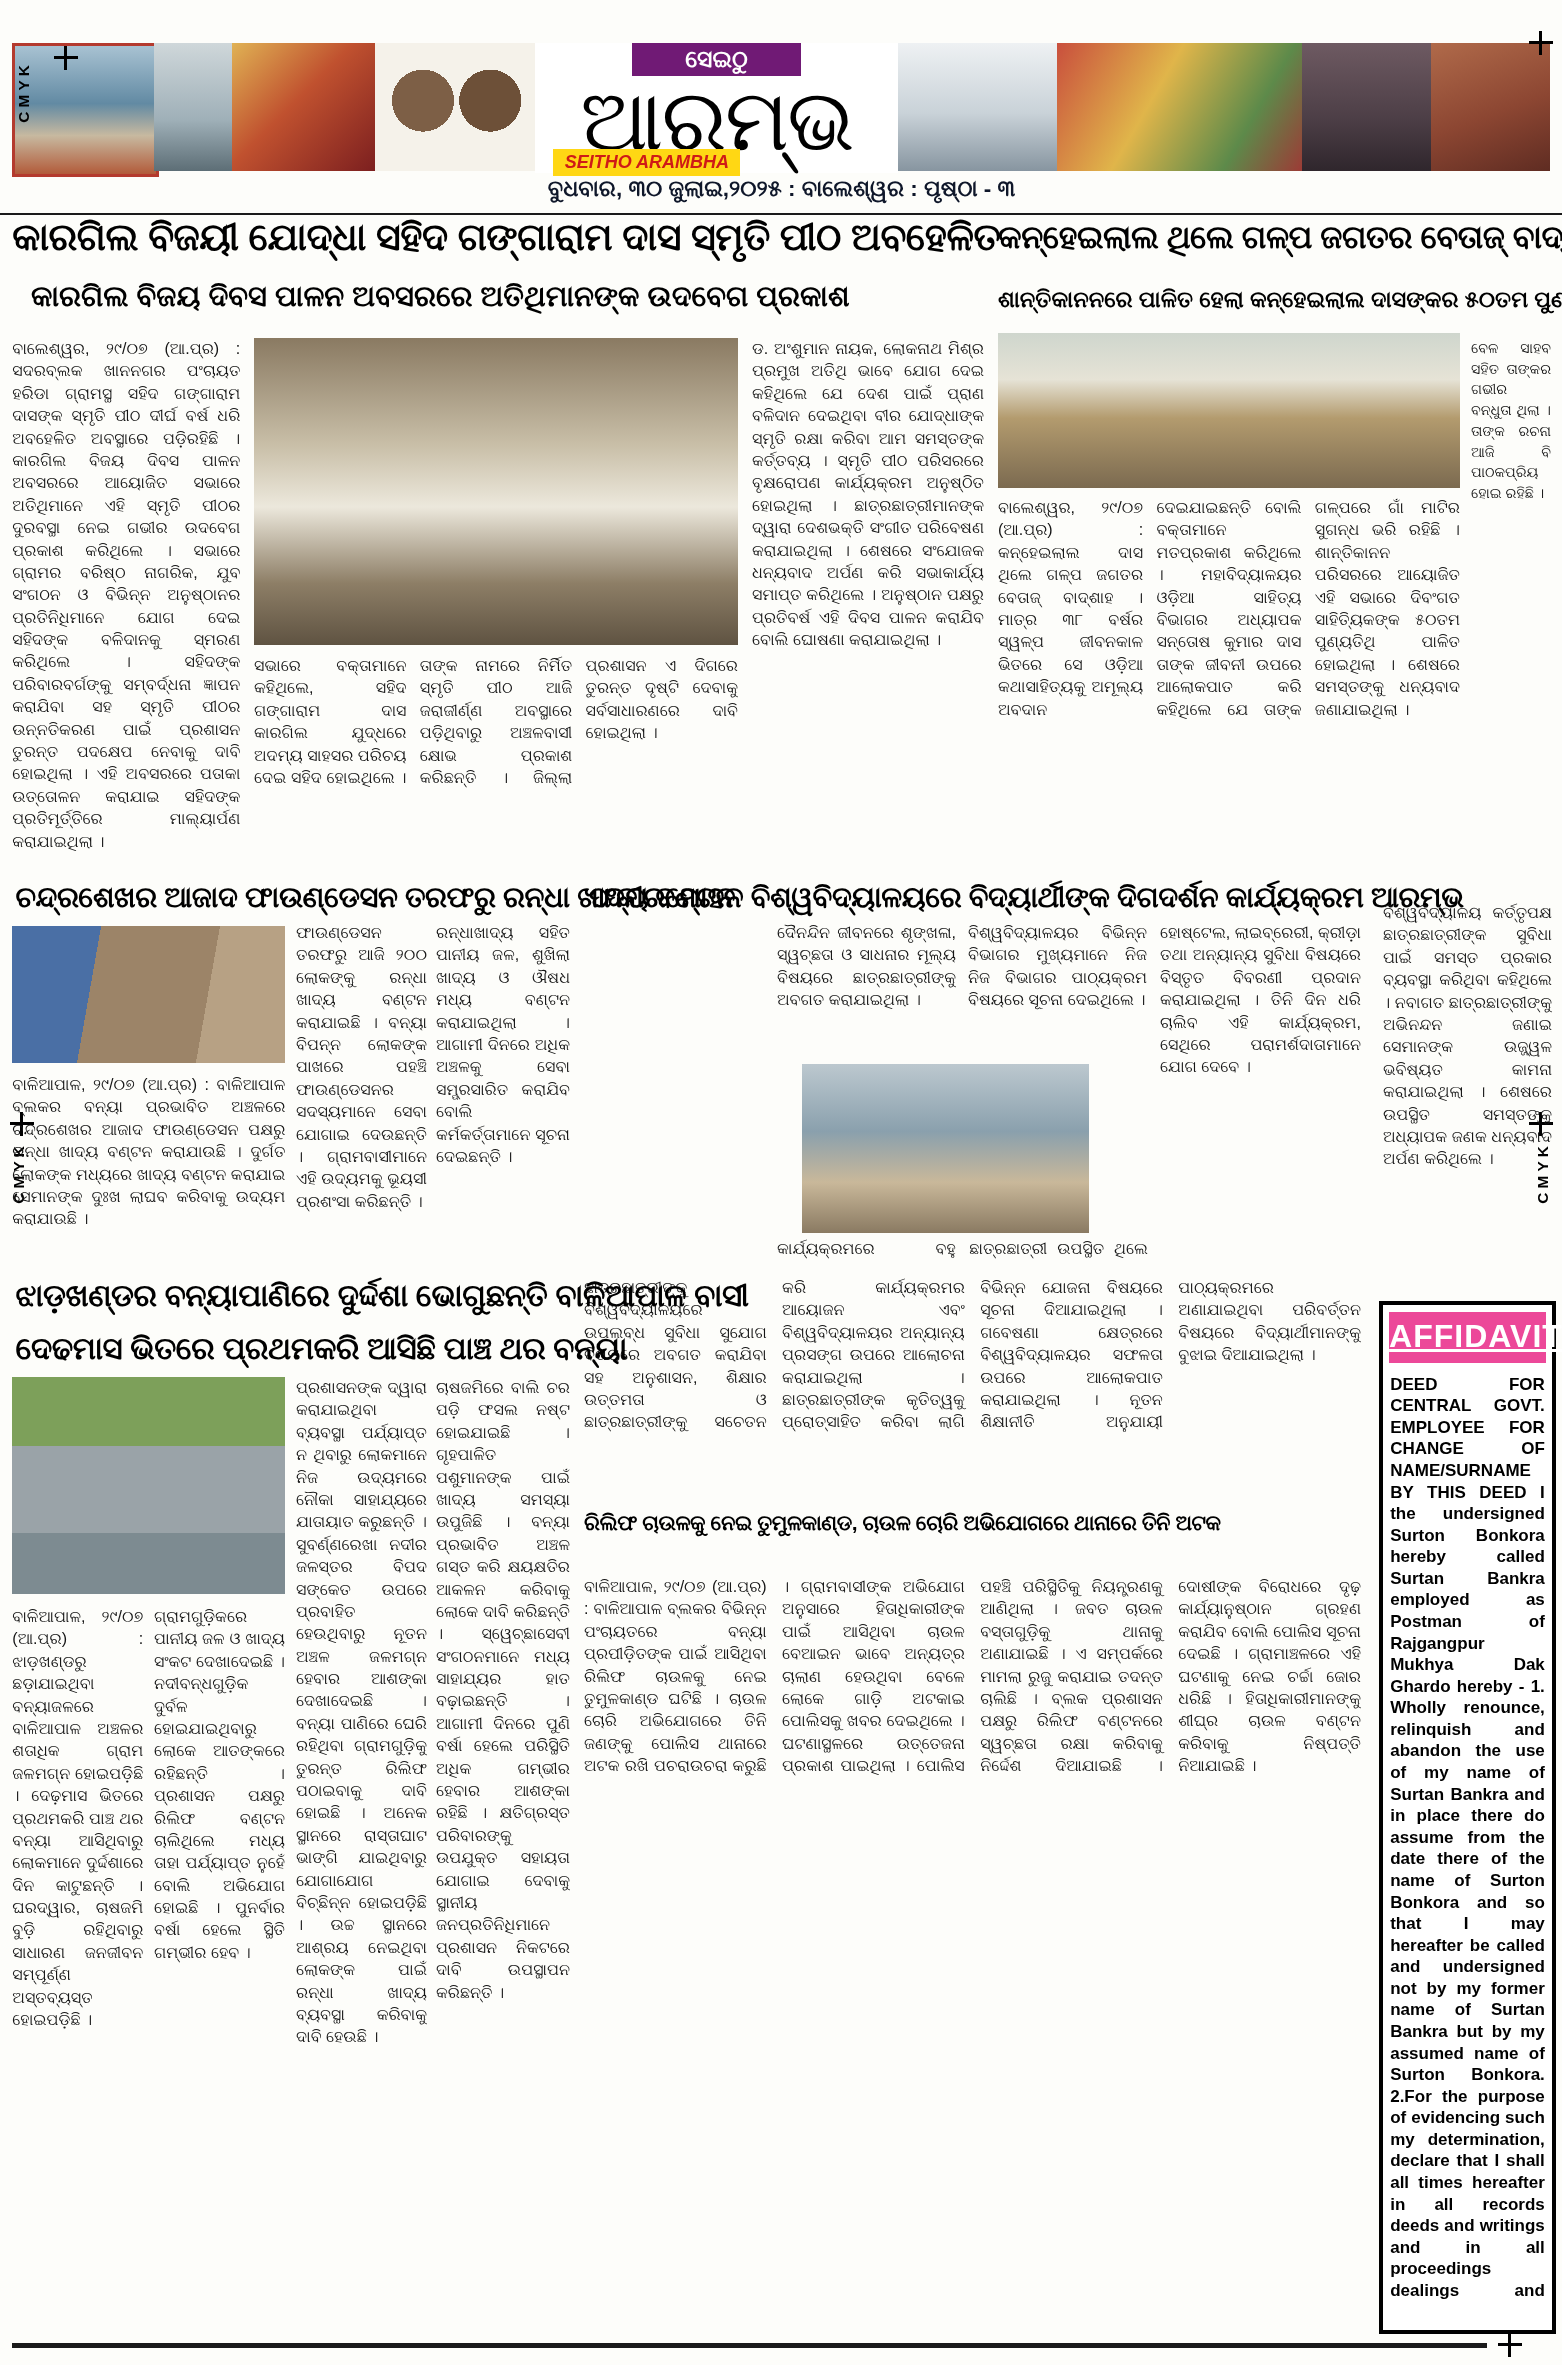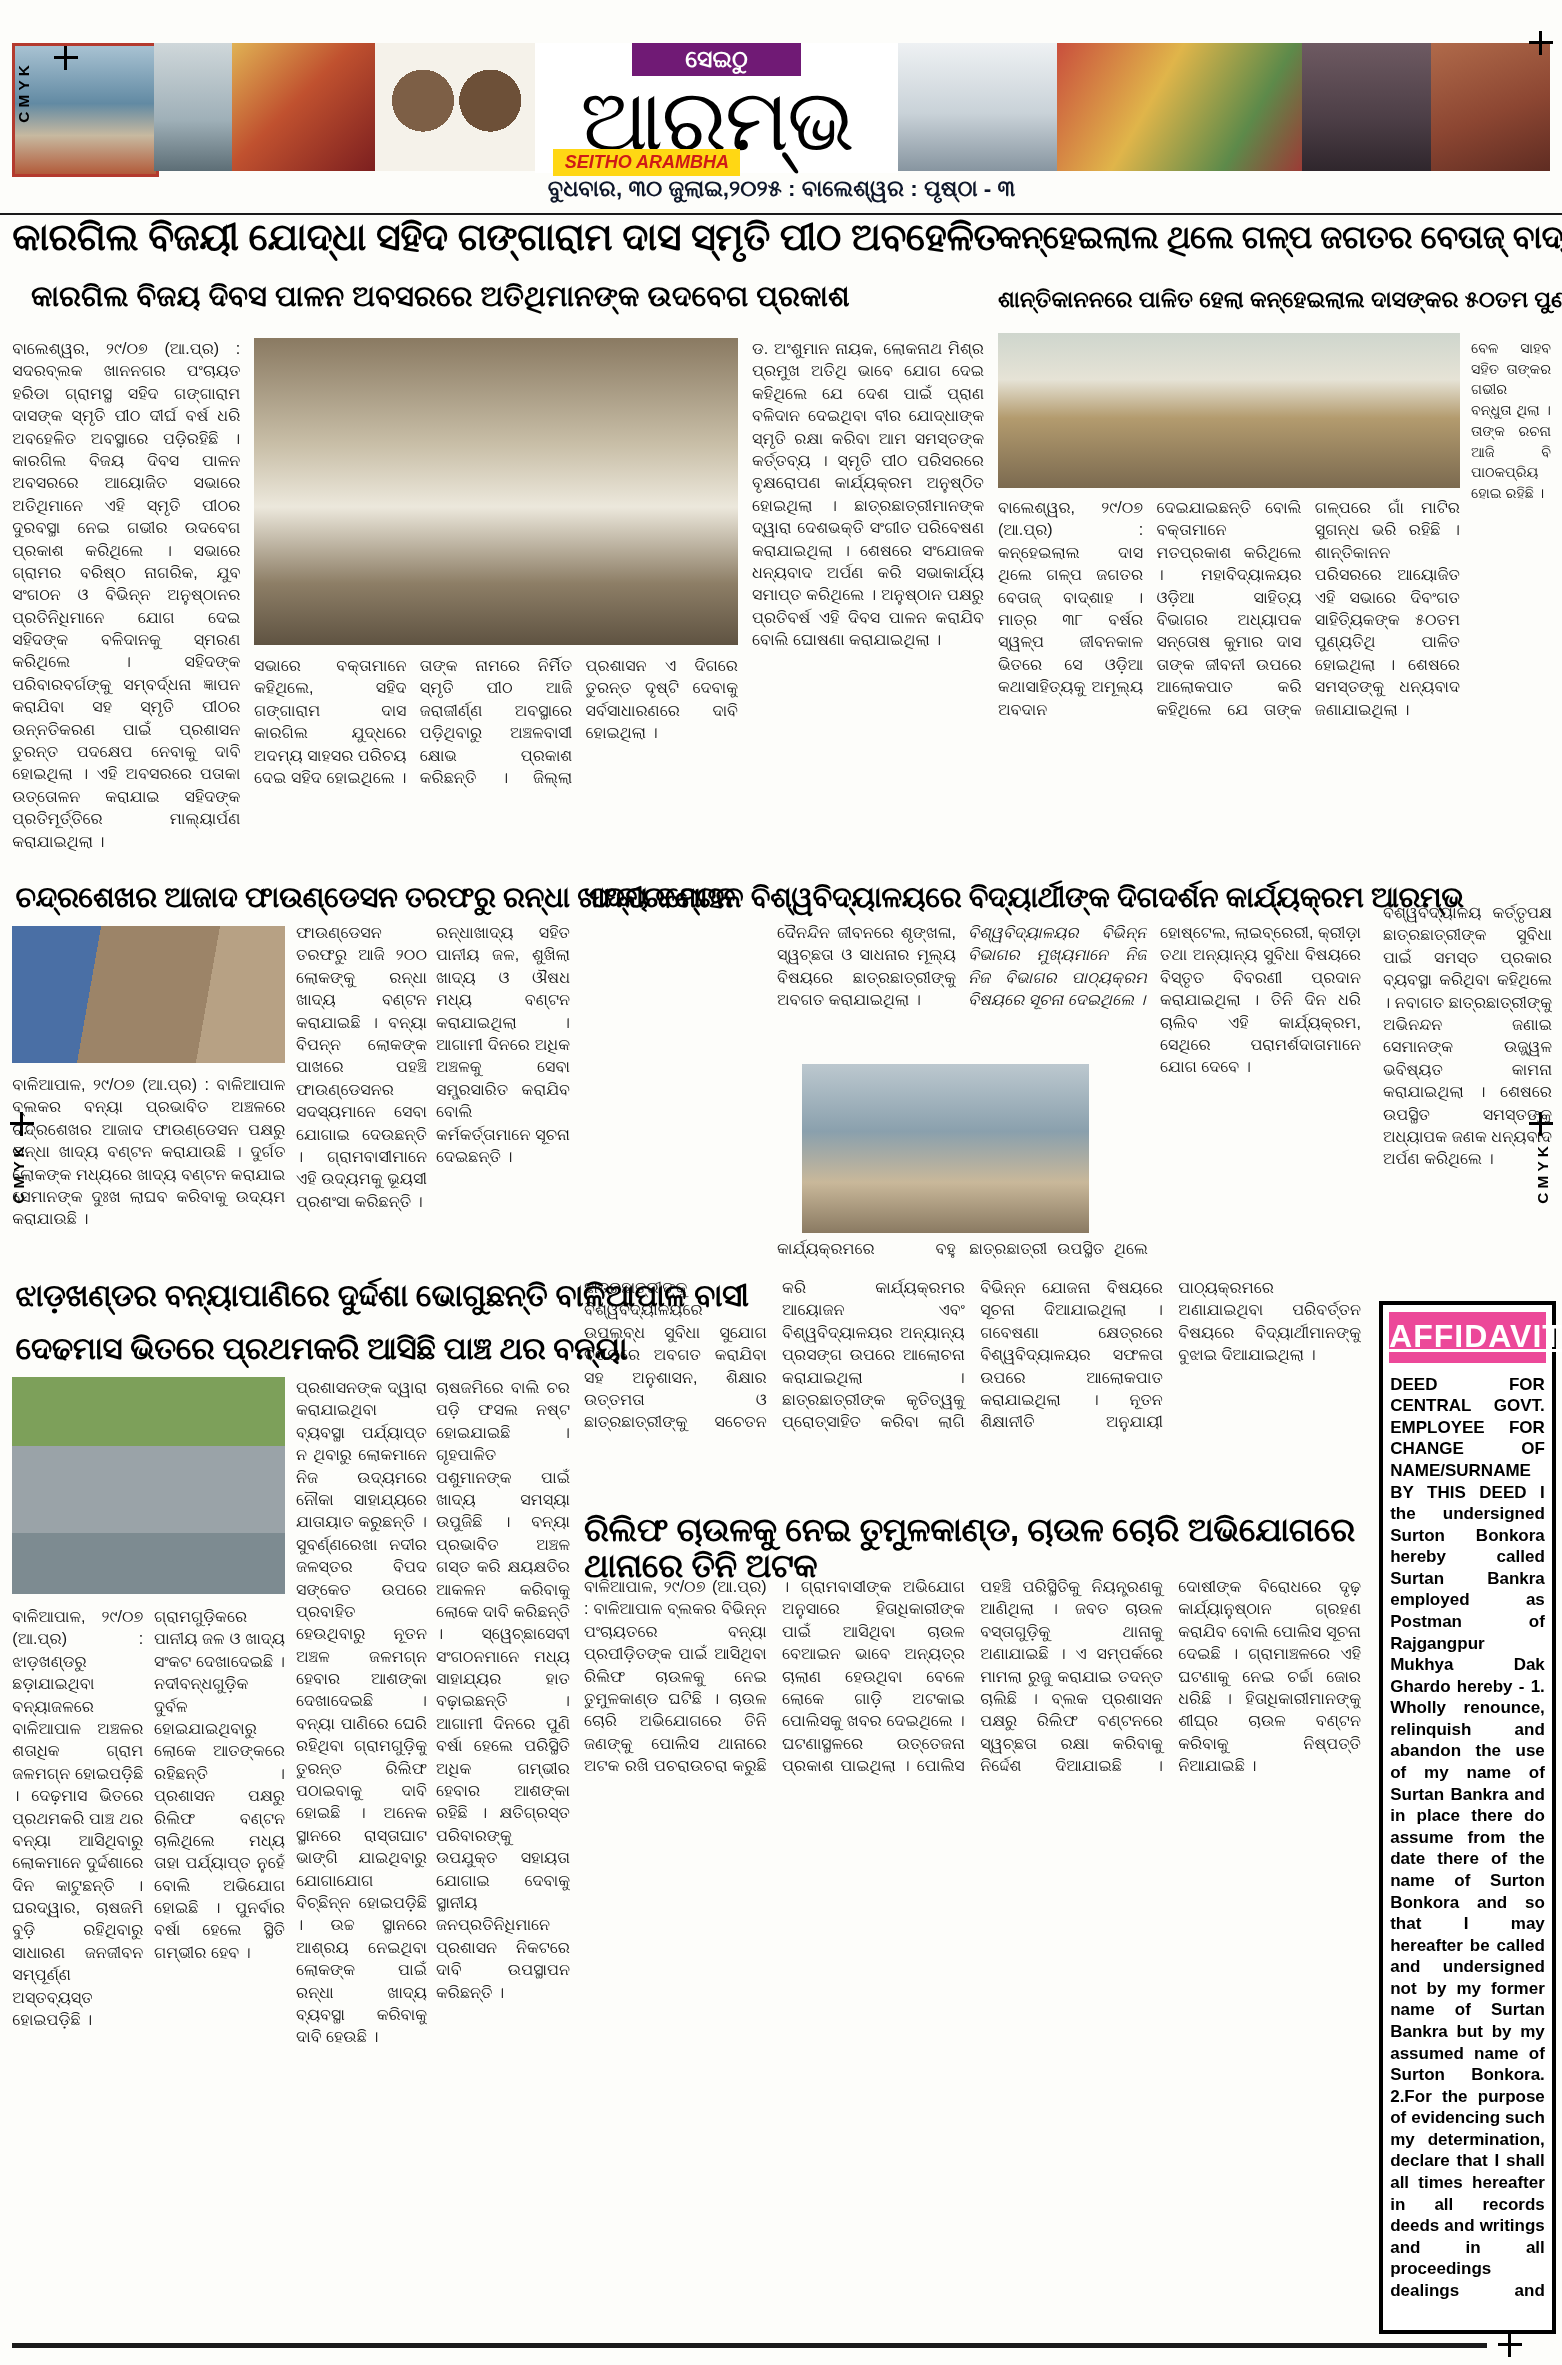--- a/index.html
+++ b/index.html
@@ -102,39 +102,39 @@
 
   <div class="headline" style="position:absolute;left:15.4px;top:882px;width:558px;font-size:29px;">ଚନ୍ଦ୍ରଶେଖର ଆଜାଦ ଫାଉଣ୍ଡେସନ ତରଫରୁ ରନ୍ଧା ଖାଦ୍ୟ ବଣ୍ଟନ</div>
   <div class="photo" style="left:12.3px;top:926px;width:273px;height:137px;
               background:linear-gradient(100deg,#4a6fa5 0 30%,#9c8468 30% 70%,#b7a184 70%);"></div>
   <div class="bodytxt" style="position:absolute;left:296px;top:922px;width:131px;height:348px;">ଫାଉଣ୍ଡେସନ ତରଫରୁ ଆଜି ୨୦୦ ଲୋକଙ୍କୁ ରନ୍ଧା ଖାଦ୍ୟ ବଣ୍ଟନ କରାଯାଇଛି । ବନ୍ୟା ବିପନ୍ନ ଲୋକଙ୍କ ପାଖରେ ପହଞ୍ଚି ଫାଉଣ୍ଡେସନର ସଦସ୍ୟମାନେ ସେବା ଯୋଗାଇ ଦେଉଛନ୍ତି । ଗ୍ରାମବାସୀମାନେ ଏହି ଉଦ୍ୟମକୁ ଭୂୟସୀ ପ୍ରଶଂସା କରିଛନ୍ତି ।</div>
   <div class="bodytxt" style="position:absolute;left:436px;top:922px;width:134px;height:348px;">ରନ୍ଧାଖାଦ୍ୟ ସହିତ ପାନୀୟ ଜଳ, ଶୁଖିଲା ଖାଦ୍ୟ ଓ ଔଷଧ ମଧ୍ୟ ବଣ୍ଟନ କରାଯାଇଥିଲା । ଆଗାମୀ ଦିନରେ ଅଧିକ ଅଞ୍ଚଳକୁ ସେବା ସମ୍ପ୍ରସାରିତ କରାଯିବ ବୋଲି କର୍ମକର୍ତ୍ତାମାନେ ସୂଚନା ଦେଇଛନ୍ତି ।</div>
   <div class="bodytxt" style="position:absolute;left:12.3px;top:1074px;width:273px;height:197px;">ବାଳିଆପାଳ, ୨୯/୦୭ (ଆ.ପ୍ର) : ବାଳିଆପାଳ ବ୍ଲକର ବନ୍ୟା ପ୍ରଭାବିତ ଅଞ୍ଚଳରେ ଚନ୍ଦ୍ରଶେଖର ଆଜାଦ ଫାଉଣ୍ଡେସନ ପକ୍ଷରୁ ରନ୍ଧା ଖାଦ୍ୟ ବଣ୍ଟନ କରାଯାଉଛି । ଦୁର୍ଗତ ଲୋକଙ୍କ ମଧ୍ୟରେ ଖାଦ୍ୟ ବଣ୍ଟନ କରାଯାଇ ସେମାନଙ୍କ ଦୁଃଖ ଲାଘବ କରିବାକୁ ଉଦ୍ୟମ କରାଯାଉଛି ।</div>
 
   <div class="headline" style="position:absolute;left:589px;top:882px;width:784px;font-size:29px;">ଫକୀରମୋହନ ବିଶ୍ୱବିଦ୍ୟାଳୟରେ ବିଦ୍ୟାର୍ଥୀଙ୍କ ଦିଗଦର୍ଶନ କାର୍ଯ୍ୟକ୍ରମ ଆରମ୍ଭ</div>
   <div class="bodytxt" style="position:absolute;left:777px;top:922px;width:179px;height:134px;">ଦୈନନ୍ଦିନ ଜୀବନରେ ଶୃଙ୍ଖଳା, ସ୍ୱଚ୍ଛତା ଓ ସାଧନାର ମୂଲ୍ୟ ବିଷୟରେ ଛାତ୍ରଛାତ୍ରୀଙ୍କୁ ଅବଗତ କରାଯାଇଥିଲା ।</div>
-  <div class="bodytxt" style="position:absolute;left:968px;top:922px;width:179px;height:134px;font-style:italic;">ବିଶ୍ୱବିଦ୍ୟାଳୟର ବିଭିନ୍ନ ବିଭାଗର ମୁଖ୍ୟମାନେ ନିଜ ନିଜ ବିଭାଗର ପାଠ୍ୟକ୍ରମ ବିଷୟରେ ସୂଚନା ଦେଇଥିଲେ ।</div>
+  <div class="bodytxt" style="position:absolute;left:968px;top:922px;width:179px;height:134px;">ବିଶ୍ୱବିଦ୍ୟାଳୟର ବିଭିନ୍ନ ବିଭାଗର ମୁଖ୍ୟମାନେ ନିଜ ନିଜ ବିଭାଗର ପାଠ୍ୟକ୍ରମ ବିଷୟରେ ସୂଚନା ଦେଇଥିଲେ ।</div>
   <div class="photo" style="left:802px;top:1064px;width:287px;height:169px;
               background:linear-gradient(180deg,#bcc8cf 0%,#8aa0ad 40%,#c9b89a 70%,#8a7a62 100%);"></div>
   <div class="bodytxt cols2" style="position:absolute;left:777px;top:1238px;width:371px;height:33px;">କାର୍ଯ୍ୟକ୍ରମରେ ବହୁ ଛାତ୍ରଛାତ୍ରୀ ଉପସ୍ଥିତ ଥିଲେ ।</div>
   <div class="bodytxt" style="position:absolute;left:1160px;top:922px;width:201px;height:348px;">ହୋଷ୍ଟେଲ, ଲାଇବ୍ରେରୀ, କ୍ରୀଡ଼ା ତଥା ଅନ୍ୟାନ୍ୟ ସୁବିଧା ବିଷୟରେ ବିସ୍ତୃତ ବିବରଣୀ ପ୍ରଦାନ କରାଯାଇଥିଲା । ତିନି ଦିନ ଧରି ଚାଲିବ ଏହି କାର୍ଯ୍ୟକ୍ରମ, ସେଥିରେ ପରାମର୍ଶଦାତାମାନେ ଯୋଗ ଦେବେ ।</div>
   <div class="bodytxt" style="position:absolute;left:1383px;top:902px;width:169px;height:395px;">ବିଶ୍ୱବିଦ୍ୟାଳୟ କର୍ତ୍ତୃପକ୍ଷ ଛାତ୍ରଛାତ୍ରୀଙ୍କ ସୁବିଧା ପାଇଁ ସମସ୍ତ ପ୍ରକାର ବ୍ୟବସ୍ଥା କରିଥିବା କହିଥିଲେ । ନବାଗତ ଛାତ୍ରଛାତ୍ରୀଙ୍କୁ ଅଭିନନ୍ଦନ ଜଣାଇ ସେମାନଙ୍କ ଉଜ୍ଜ୍ୱଳ ଭବିଷ୍ୟତ କାମନା କରାଯାଇଥିଲା । ଶେଷରେ ଉପସ୍ଥିତ ସମସ୍ତଙ୍କୁ ଅଧ୍ୟାପକ ଜଣକ ଧନ୍ୟବାଦ ଅର୍ପଣ କରିଥିଲେ ।</div>
 
   <div class="bodytxt cols4" style="position:absolute;left:584px;top:1277px;width:777px;height:220px;">ଛାତ୍ରଛାତ୍ରୀଙ୍କୁ ବିଶ୍ୱବିଦ୍ୟାଳୟରେ ଉପଲବ୍ଧ ସୁବିଧା ସୁଯୋଗ ବିଷୟରେ ଅବଗତ କରାଯିବା ସହ ଅନୁଶାସନ, ଶିକ୍ଷାର ଉତ୍ତମତା ଓ ଛାତ୍ରଛାତ୍ରୀଙ୍କୁ ସଚେତନ କରି କାର୍ଯ୍ୟକ୍ରମର ଆୟୋଜନ ଏବଂ ବିଶ୍ୱବିଦ୍ୟାଳୟର ଅନ୍ୟାନ୍ୟ ପ୍ରସଙ୍ଗ ଉପରେ ଆଲୋଚନା କରାଯାଇଥିଲା । ଛାତ୍ରଛାତ୍ରୀଙ୍କ କୃତିତ୍ୱକୁ ପ୍ରୋତ୍ସାହିତ କରିବା ଲାଗି ବିଭିନ୍ନ ଯୋଜନା ବିଷୟରେ ସୂଚନା ଦିଆଯାଇଥିଲା । ଗବେଷଣା କ୍ଷେତ୍ରରେ ବିଶ୍ୱବିଦ୍ୟାଳୟର ସଫଳତା ଉପରେ ଆଲୋକପାତ କରାଯାଇଥିଲା । ନୂତନ ଶିକ୍ଷାନୀତି ଅନୁଯାୟୀ ପାଠ୍ୟକ୍ରମରେ ଅଣାଯାଇଥିବା ପରିବର୍ତ୍ତନ ବିଷୟରେ ବିଦ୍ୟାର୍ଥୀମାନଙ୍କୁ ବୁଝାଇ ଦିଆଯାଇଥିଲା ।</div>
 
   <div class="headline" style="position:absolute;left:15.4px;top:1279px;width:558px;font-size:31px;">ଝାଡ଼ଖଣ୍ଡର ବନ୍ୟାପାଣିରେ ଦୁର୍ଦ୍ଦଶା ଭୋଗୁଛନ୍ତି ବାଳିଆପାଳ ବାସୀ</div>
   <div class="headline" style="position:absolute;left:15.4px;top:1332px;width:533px;font-size:31px;">ଦେଢମାସ ଭିତରେ ପ୍ରଥମକରି ଆସିଛି ପାଞ୍ଚ ଥର ବନ୍ୟା</div>
   <div class="photo" style="left:12.3px;top:1377px;width:273px;height:217px;
               background:linear-gradient(180deg,#7da05a 0 32%,#9aa3a8 32% 72%,#7d8b91 72%);"></div>
   <div class="bodytxt" style="position:absolute;left:296px;top:1377px;width:131px;height:957px;">ପ୍ରଶାସନଙ୍କ ଦ୍ୱାରା କରାଯାଇଥିବା ବ୍ୟବସ୍ଥା ପର୍ଯ୍ୟାପ୍ତ ନ ଥିବାରୁ ଲୋକମାନେ ନିଜ ଉଦ୍ୟମରେ ନୌକା ସାହାଯ୍ୟରେ ଯାତାୟାତ କରୁଛନ୍ତି । ସୁବର୍ଣ୍ଣରେଖା ନଦୀର ଜଳସ୍ତର ବିପଦ ସଙ୍କେତ ଉପରେ ପ୍ରବାହିତ ହେଉଥିବାରୁ ନୂତନ ଅଞ୍ଚଳ ଜଳମଗ୍ନ ହେବାର ଆଶଙ୍କା ଦେଖାଦେଇଛି । ବନ୍ୟା ପାଣିରେ ଘେରି ରହିଥିବା ଗ୍ରାମଗୁଡ଼ିକୁ ତୁରନ୍ତ ରିଲିଫ ପଠାଇବାକୁ ଦାବି ହୋଇଛି । ଅନେକ ସ୍ଥାନରେ ରାସ୍ତାଘାଟ ଭାଙ୍ଗି ଯାଇଥିବାରୁ ଯୋଗାଯୋଗ ବିଚ୍ଛିନ୍ନ ହୋଇପଡ଼ିଛି । ଉଚ୍ଚ ସ୍ଥାନରେ ଆଶ୍ରୟ ନେଇଥିବା ଲୋକଙ୍କ ପାଇଁ ରନ୍ଧା ଖାଦ୍ୟ ବ୍ୟବସ୍ଥା କରିବାକୁ ଦାବି ହେଉଛି ।</div>
   <div class="bodytxt" style="position:absolute;left:436px;top:1377px;width:134px;height:957px;">ଚାଷଜମିରେ ବାଲି ଚର ପଡ଼ି ଫସଲ ନଷ୍ଟ ହୋଇଯାଇଛି । ଗୃହପାଳିତ ପଶୁମାନଙ୍କ ପାଇଁ ଖାଦ୍ୟ ସମସ୍ୟା ଉପୁଜିଛି । ବନ୍ୟା ପ୍ରଭାବିତ ଅଞ୍ଚଳ ଗସ୍ତ କରି କ୍ଷୟକ୍ଷତିର ଆକଳନ କରିବାକୁ ଲୋକେ ଦାବି କରିଛନ୍ତି । ସ୍ୱେଚ୍ଛାସେବୀ ସଂଗଠନମାନେ ମଧ୍ୟ ସାହାଯ୍ୟର ହାତ ବଢ଼ାଇଛନ୍ତି । ଆଗାମୀ ଦିନରେ ପୁଣି ବର୍ଷା ହେଲେ ପରିସ୍ଥିତି ଅଧିକ ଗମ୍ଭୀର ହେବାର ଆଶଙ୍କା ରହିଛି । କ୍ଷତିଗ୍ରସ୍ତ ପରିବାରଙ୍କୁ ଉପଯୁକ୍ତ ସହାୟତା ଯୋଗାଇ ଦେବାକୁ ସ୍ଥାନୀୟ ଜନପ୍ରତିନିଧିମାନେ ପ୍ରଶାସନ ନିକଟରେ ଦାବି ଉପସ୍ଥାପନ କରିଛନ୍ତି ।</div>
   <div class="bodytxt" style="position:absolute;left:12.3px;top:1606px;width:131px;height:727px;">ବାଳିଆପାଳ, ୨୯/୦୭ (ଆ.ପ୍ର) : ଝାଡ଼ଖଣ୍ଡରୁ ଛଡ଼ାଯାଇଥିବା ବନ୍ୟାଜଳରେ ବାଳିଆପାଳ ଅଞ୍ଚଳର ଶତାଧିକ ଗ୍ରାମ ଜଳମଗ୍ନ ହୋଇପଡ଼ିଛି । ଦେଢ଼ମାସ ଭିତରେ ପ୍ରଥମକରି ପାଞ୍ଚ ଥର ବନ୍ୟା ଆସିଥିବାରୁ ଲୋକମାନେ ଦୁର୍ଦ୍ଦଶାରେ ଦିନ କାଟୁଛନ୍ତି । ଘରଦ୍ୱାର, ଚାଷଜମି ବୁଡ଼ି ରହିଥିବାରୁ ସାଧାରଣ ଜନଜୀବନ ସମ୍ପୂର୍ଣ୍ଣ ଅସ୍ତବ୍ୟସ୍ତ ହୋଇପଡ଼ିଛି ।</div>
   <div class="bodytxt" style="position:absolute;left:154px;top:1606px;width:131px;height:727px;">ଗ୍ରାମଗୁଡ଼ିକରେ ପାନୀୟ ଜଳ ଓ ଖାଦ୍ୟ ସଂକଟ ଦେଖାଦେଇଛି । ନଦୀବନ୍ଧଗୁଡ଼ିକ ଦୁର୍ବଳ ହୋଇଯାଇଥିବାରୁ ଲୋକେ ଆତଙ୍କରେ ରହିଛନ୍ତି । ପ୍ରଶାସନ ପକ୍ଷରୁ ରିଲିଫ ବଣ୍ଟନ ଚାଲିଥିଲେ ମଧ୍ୟ ତାହା ପର୍ଯ୍ୟାପ୍ତ ନୁହେଁ ବୋଲି ଅଭିଯୋଗ ହୋଇଛି । ପୁନର୍ବାର ବର୍ଷା ହେଲେ ସ୍ଥିତି ଗମ୍ଭୀର ହେବ ।</div>
 
-  <div class="headline wrapok" style="position:absolute;left:584px;top:1512px;width:789px;font-size:33px;">ରିଲିଫ ଚାଉଳକୁ ନେଇ ତୁମୁଳକାଣ୍ଡ, ଚାଉଳ ଚୋରି ଅଭିଯୋଗରେ ଥାନାରେ ତିନି ଅଟକ</div>
+  <div class="headline wrapok" style="position:absolute;left:584px;top:1512px;width:789px;font-size:21px;">ରିଲିଫ ଚାଉଳକୁ ନେଇ ତୁମୁଳକାଣ୍ଡ, ଚାଉଳ ଚୋରି ଅଭିଯୋଗରେ ଥାନାରେ ତିନି ଅଟକ</div>
   <div class="bodytxt cols4" style="position:absolute;left:584px;top:1576px;width:777px;height:758px;">ବାଳିଆପାଳ, ୨୯/୦୭ (ଆ.ପ୍ର) : ବାଳିଆପାଳ ବ୍ଲକର ବିଭିନ୍ନ ପଂଚାୟତରେ ବନ୍ୟା ପ୍ରପୀଡ଼ିତଙ୍କ ପାଇଁ ଆସିଥିବା ରିଲିଫ ଚାଉଳକୁ ନେଇ ତୁମୁଳକାଣ୍ଡ ଘଟିଛି । ଚାଉଳ ଚୋରି ଅଭିଯୋଗରେ ତିନି ଜଣଙ୍କୁ ପୋଲିସ ଥାନାରେ ଅଟକ ରଖି ପଚରାଉଚରା କରୁଛି । ଗ୍ରାମବାସୀଙ୍କ ଅଭିଯୋଗ ଅନୁସାରେ ହିତାଧିକାରୀଙ୍କ ପାଇଁ ଆସିଥିବା ଚାଉଳ ବେଆଇନ ଭାବେ ଅନ୍ୟତ୍ର ଚାଲାଣ ହେଉଥିବା ବେଳେ ଲୋକେ ଗାଡ଼ି ଅଟକାଇ ପୋଲିସକୁ ଖବର ଦେଇଥିଲେ । ଘଟଣାସ୍ଥଳରେ ଉତ୍ତେଜନା ପ୍ରକାଶ ପାଇଥିଲା । ପୋଲିସ ପହଞ୍ଚି ପରିସ୍ଥିତିକୁ ନିୟନ୍ତ୍ରଣକୁ ଆଣିଥିଲା । ଜବତ ଚାଉଳ ବସ୍ତାଗୁଡ଼ିକୁ ଥାନାକୁ ଅଣାଯାଇଛି । ଏ ସମ୍ପର୍କରେ ମାମଲା ରୁଜୁ କରାଯାଇ ତଦନ୍ତ ଚାଲିଛି । ବ୍ଲକ ପ୍ରଶାସନ ପକ୍ଷରୁ ରିଲିଫ ବଣ୍ଟନରେ ସ୍ୱଚ୍ଛତା ରକ୍ଷା କରିବାକୁ ନିର୍ଦ୍ଦେଶ ଦିଆଯାଇଛି । ଦୋଷୀଙ୍କ ବିରୋଧରେ ଦୃଢ଼ କାର୍ଯ୍ୟାନୁଷ୍ଠାନ ଗ୍ରହଣ କରାଯିବ ବୋଲି ପୋଲିସ ସୂଚନା ଦେଇଛି । ଗ୍ରାମାଞ୍ଚଳରେ ଏହି ଘଟଣାକୁ ନେଇ ଚର୍ଚ୍ଚା ଜୋର ଧରିଛି । ହିତାଧିକାରୀମାନଙ୍କୁ ଶୀଘ୍ର ଚାଉଳ ବଣ୍ଟନ କରିବାକୁ ନିଷ୍ପତ୍ତି ନିଆଯାଇଛି ।</div>
 
   <div class="affbox" style="left:1379px;top:1301px;width:169px;height:1025px;">
     <div class="affhead">AFFIDAVIT</div>
     <div class="affbody" style="height:917px;">DEED FOR CENTRAL GOVT. EMPLOYEE FOR CHANGE OF NAME/SURNAME BY THIS DEED I the undersigned Surton Bonkora hereby called Surtan Bankra employed as Postman of Rajgangpur Mukhya Dak Ghardo hereby - 1. Wholly renounce, relinquish and abandon the use of my name of Surtan Bankra and in place there do assume from the date there of the name of Surton Bonkora and so that I may hereafter be called and undersigned not by my former name of Surtan Bankra but by my assumed name of Surton Bonkora. 2.For the purpose of evidencing such my determination, declare that I shall all times hereafter in all records deeds and writings and in all proceedings dealings and transactions private as well as public and upon all occasion whatsoever use and sign the name of Surton Bonkora us my name in place and in substitution for my former name of Surtan Bankra. 3. Expressly authorities and request all persons at all times hereinafter to designate and address me by such assumed name of Surton Bonkora. 4.In witness whereof I have here unto subscribed my former and adopted name of Surtan Bankra and Surton Bonkora affixed my seal this 21 day of July, 2025.</div>
   </div>
 
   <div class="rule" style="left:12.3px;top:2343px;width:1475px;height:5.1px;"></div>
 
 </div>

